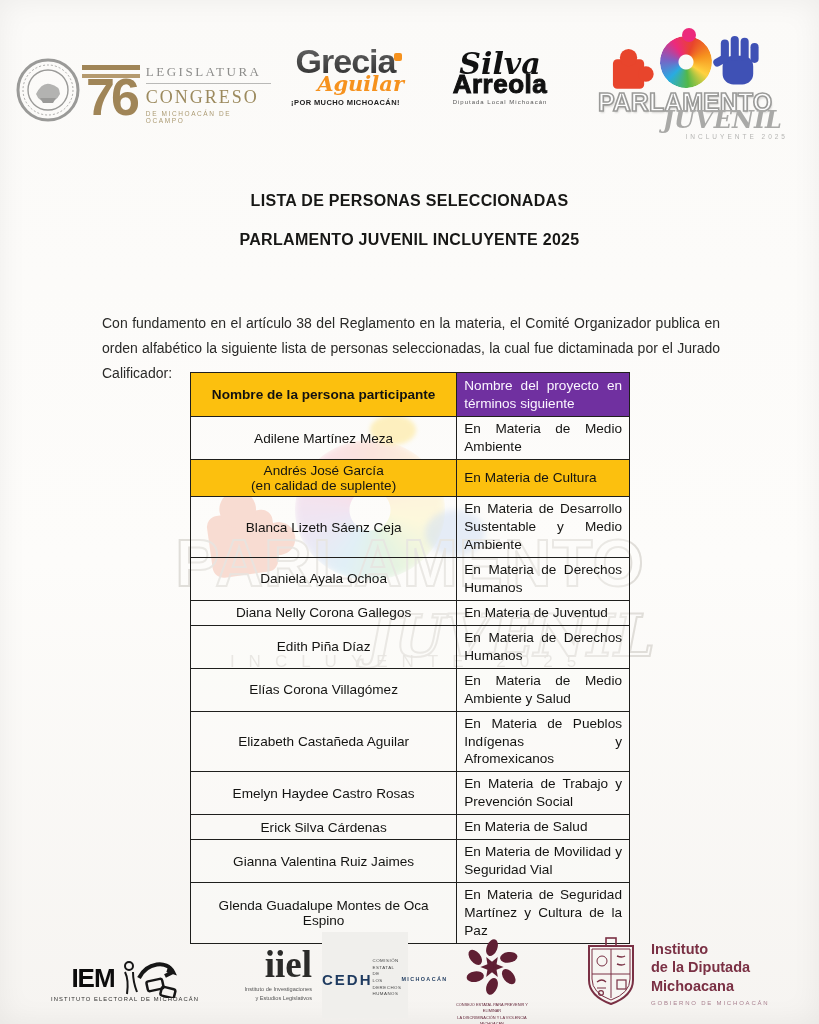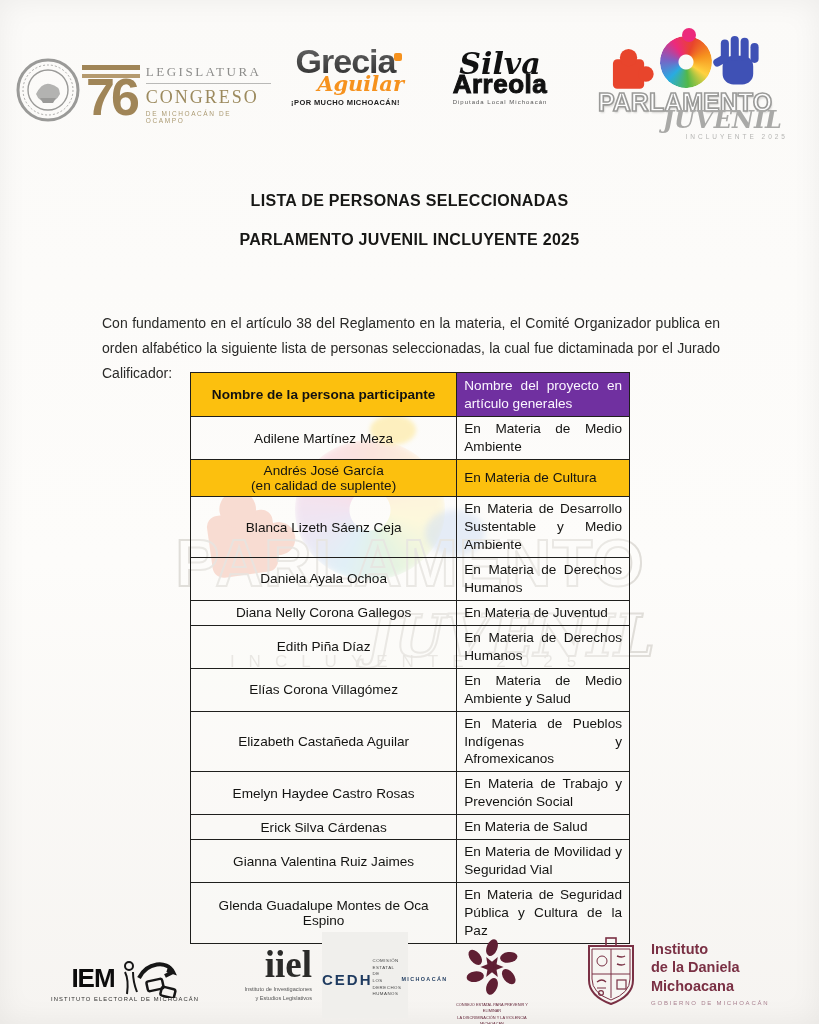--- a/index.html
+++ b/index.html
@@ -185,21 +185,21 @@
     <div class="wm-b"></div>
     <div class="wm-w1">PARLAMENTO</div>
     <div class="wm-w2">JUVENIL</div>
     <div class="wm-w3">INCLUYENTE 2025</div>
   </div>
 
   <table class="lista">
     <thead>
       <tr>
         <th class="hname">Nombre de la persona participante</th>
-        <th class="hproj">Nombre del proyecto en artículo generales</th>
+        <th class="hproj">Nombre del proyecto en términos siguiente</th>
       </tr>
     </thead>
     <tbody>
       <tr class="plain">
           <td class="cname">Adilene Martínez Meza</td>
           <td class="cproj">En Materia de Medio Ambiente</td>
         </tr>
       <tr class="hl">
           <td class="cname">Andrés José García
 (en calidad de suplente)</td>
@@ -236,21 +236,21 @@
       <tr class="plain">
           <td class="cname">Erick Silva Cárdenas</td>
           <td class="cproj">En Materia de Salud</td>
         </tr>
       <tr class="plain">
           <td class="cname">Gianna Valentina Ruiz Jaimes</td>
           <td class="cproj">En Materia de Movilidad y Seguridad Vial</td>
         </tr>
       <tr class="plain">
           <td class="cname">Glenda Guadalupe Montes de Oca Espino</td>
-          <td class="cproj">En Materia de Seguridad Pública y Cultura de la Paz</td>
+          <td class="cproj">En Materia de Seguridad Martínez y Cultura de la Paz</td>
         </tr>
     </tbody>
   </table>
 
   <div class="ftr">
 
     <div class="iem">
       <div class="iem-row">
         <div class="iem-acr">IEM</div>
         <svg width="62" height="40" viewBox="0 0 62 40">
@@ -338,20 +338,20 @@
         <line x1="9" y1="38" x2="47" y2="38" stroke="#7a3044" stroke-width="1"></line>
         <rect x="23" y="2" width="10" height="8" fill="none" stroke="#7a3044" stroke-width="1.6"></rect>
         <circle cx="19" cy="25" r="5" fill="none" stroke="#7a3044" stroke-width="1"></circle>
         <path d="M34 20 q5 2 8 0 M34 28 q5 2 8 0" fill="none" stroke="#7a3044" stroke-width="1.4"></path>
         <path d="M14 46 q5 -4 9 0 M14 52 h9" fill="none" stroke="#7a3044" stroke-width="1.2"></path>
         <rect x="34" y="44" width="9" height="9" fill="none" stroke="#7a3044" stroke-width="1.2"></rect>
         <circle cx="18" cy="57" r="2.4" fill="none" stroke="#7a3044" stroke-width="1.2"></circle>
       </svg>
       <div class="juv-text">
         <div class="jl">Instituto</div>
-        <div class="jl">de la Daniela</div>
+        <div class="jl">de la Diputada</div>
         <div class="jl">Michoacana</div>
         <div class="juv-sub">GOBIERNO DE MICHOACÁN</div>
       </div>
     </div>
   </div>
 
 </div>
 
 </body></html>

